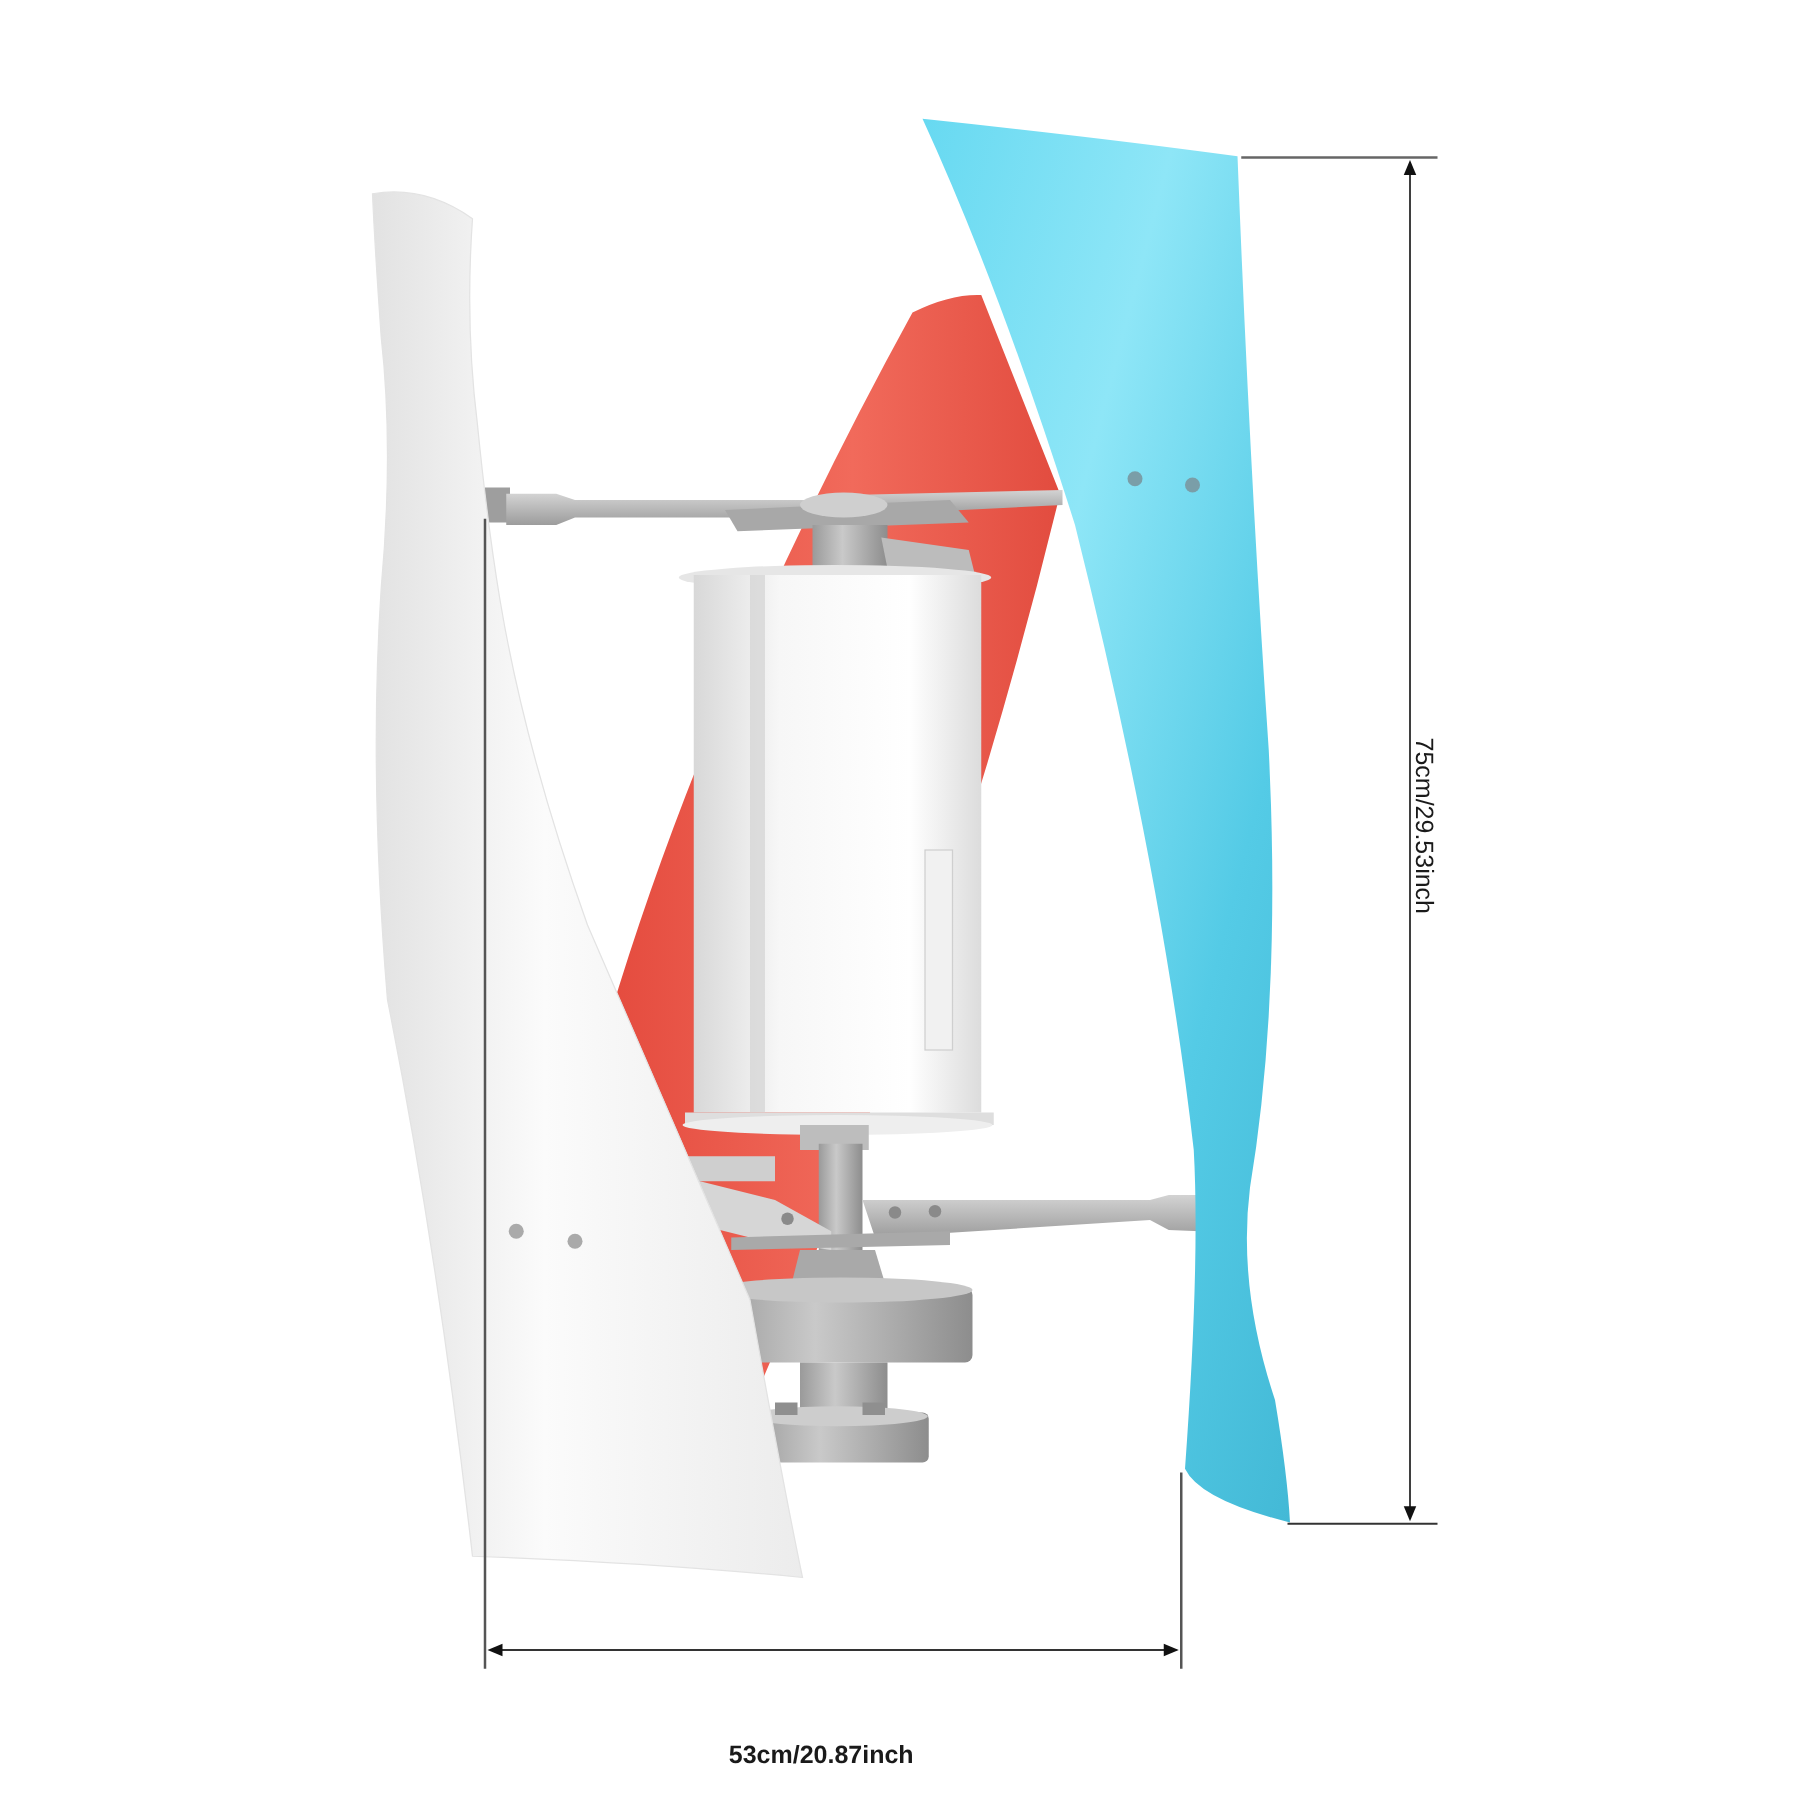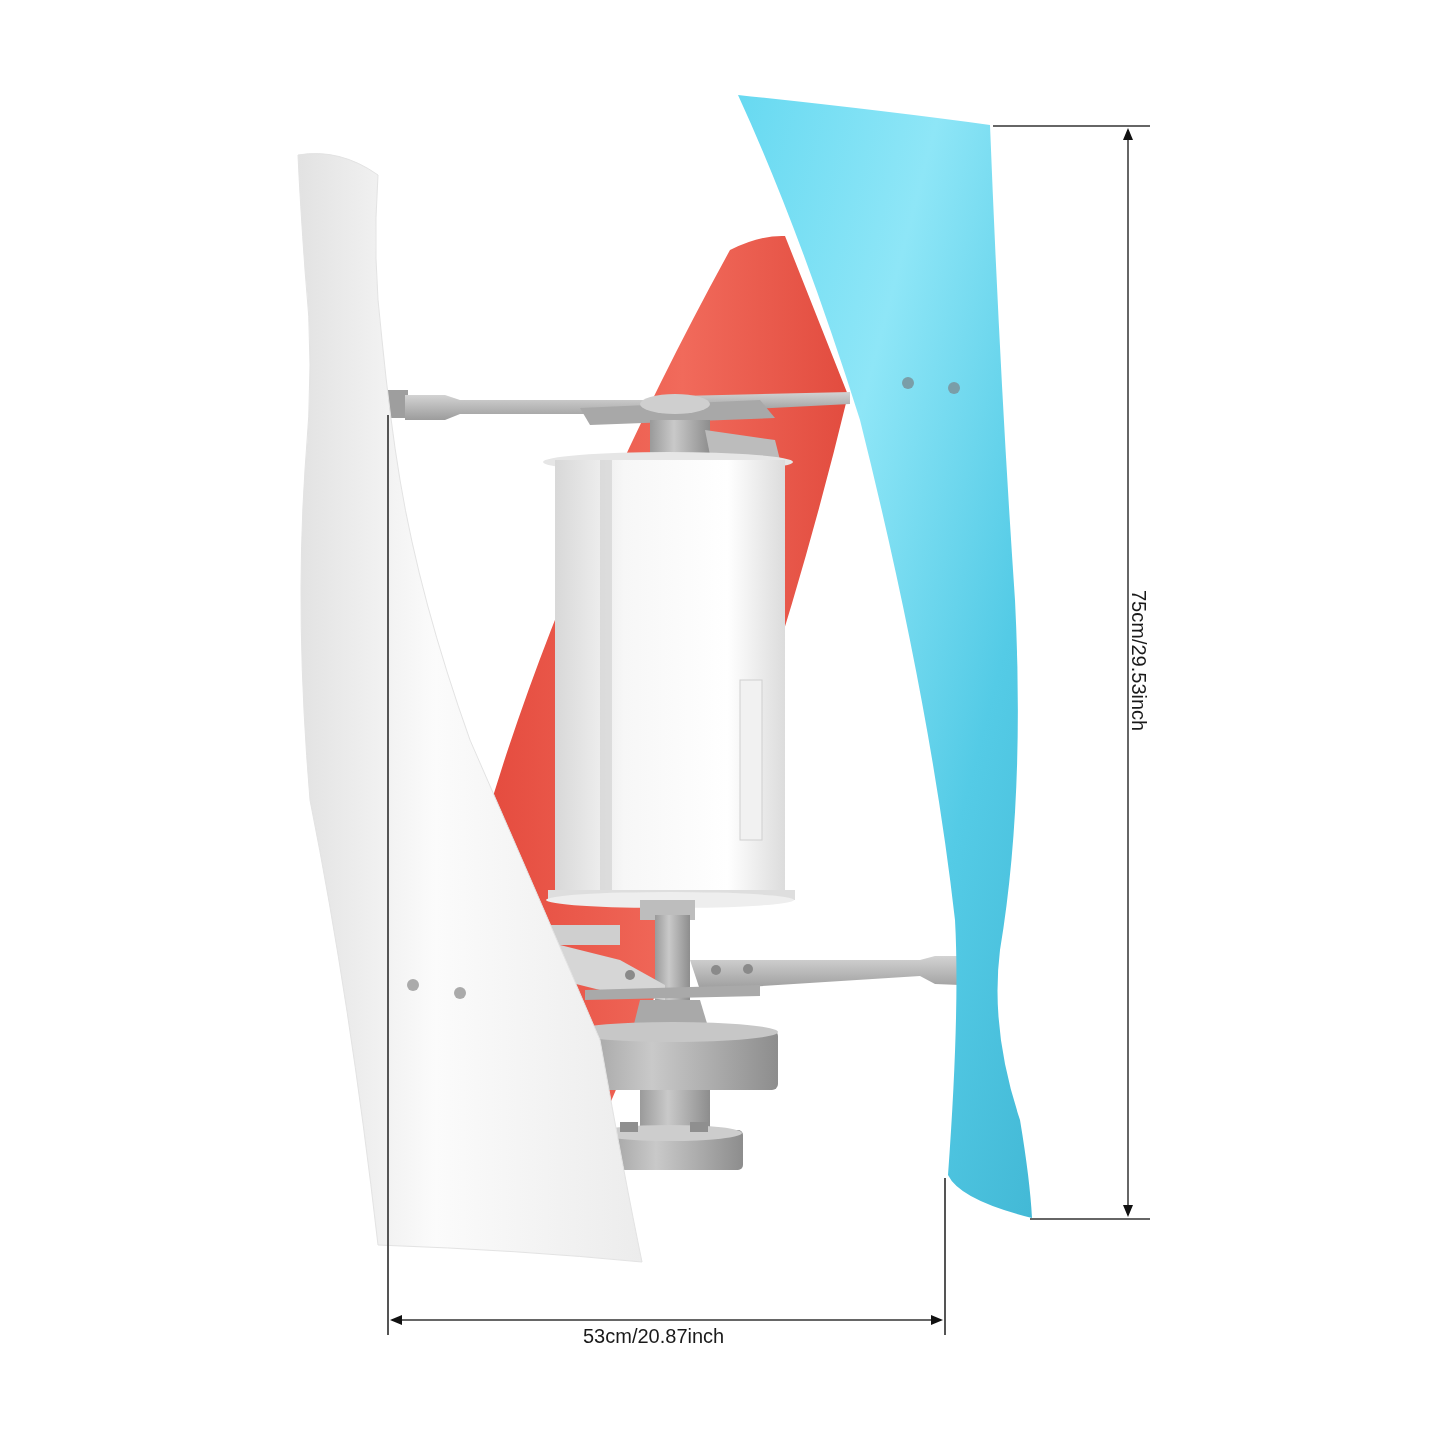--- a/index.html
+++ b/index.html
@@ -1,19 +1,19 @@
 <!DOCTYPE html>
 <html><head>
 <meta charset="utf-8">
 <style>
   html, body { margin:0; padding:0; background:#ffffff; }
   .stage { position:relative; width:1445px; height:1445px; background:#ffffff; overflow:hidden; }
   svg.art { position:absolute; left:0; top:0; }
   .dim-label { position:absolute; font-family:"Liberation Sans", sans-serif; color:#1a1a1a; font-size:20px; white-space:nowrap; }
-  .dim-width { left:583px; top:1325px; }
+  .dim-width { left:583px; top:1393px;font-weight:bold; }
   .dim-height { left:1150px; top:590px; transform-origin:0 0; transform:translate(0,0) rotate(90deg); }
 </style>
 </head>
 <body>
 
 <div class="stage">
   <svg class="art" width="1445" height="1445" viewBox="0 0 1445 1445">
     <defs>
       <linearGradient id="gWhite" x1="0" x2="1" y1="0" y2="0">
         <stop offset="0" stop-color="#e2e2e2"></stop>

